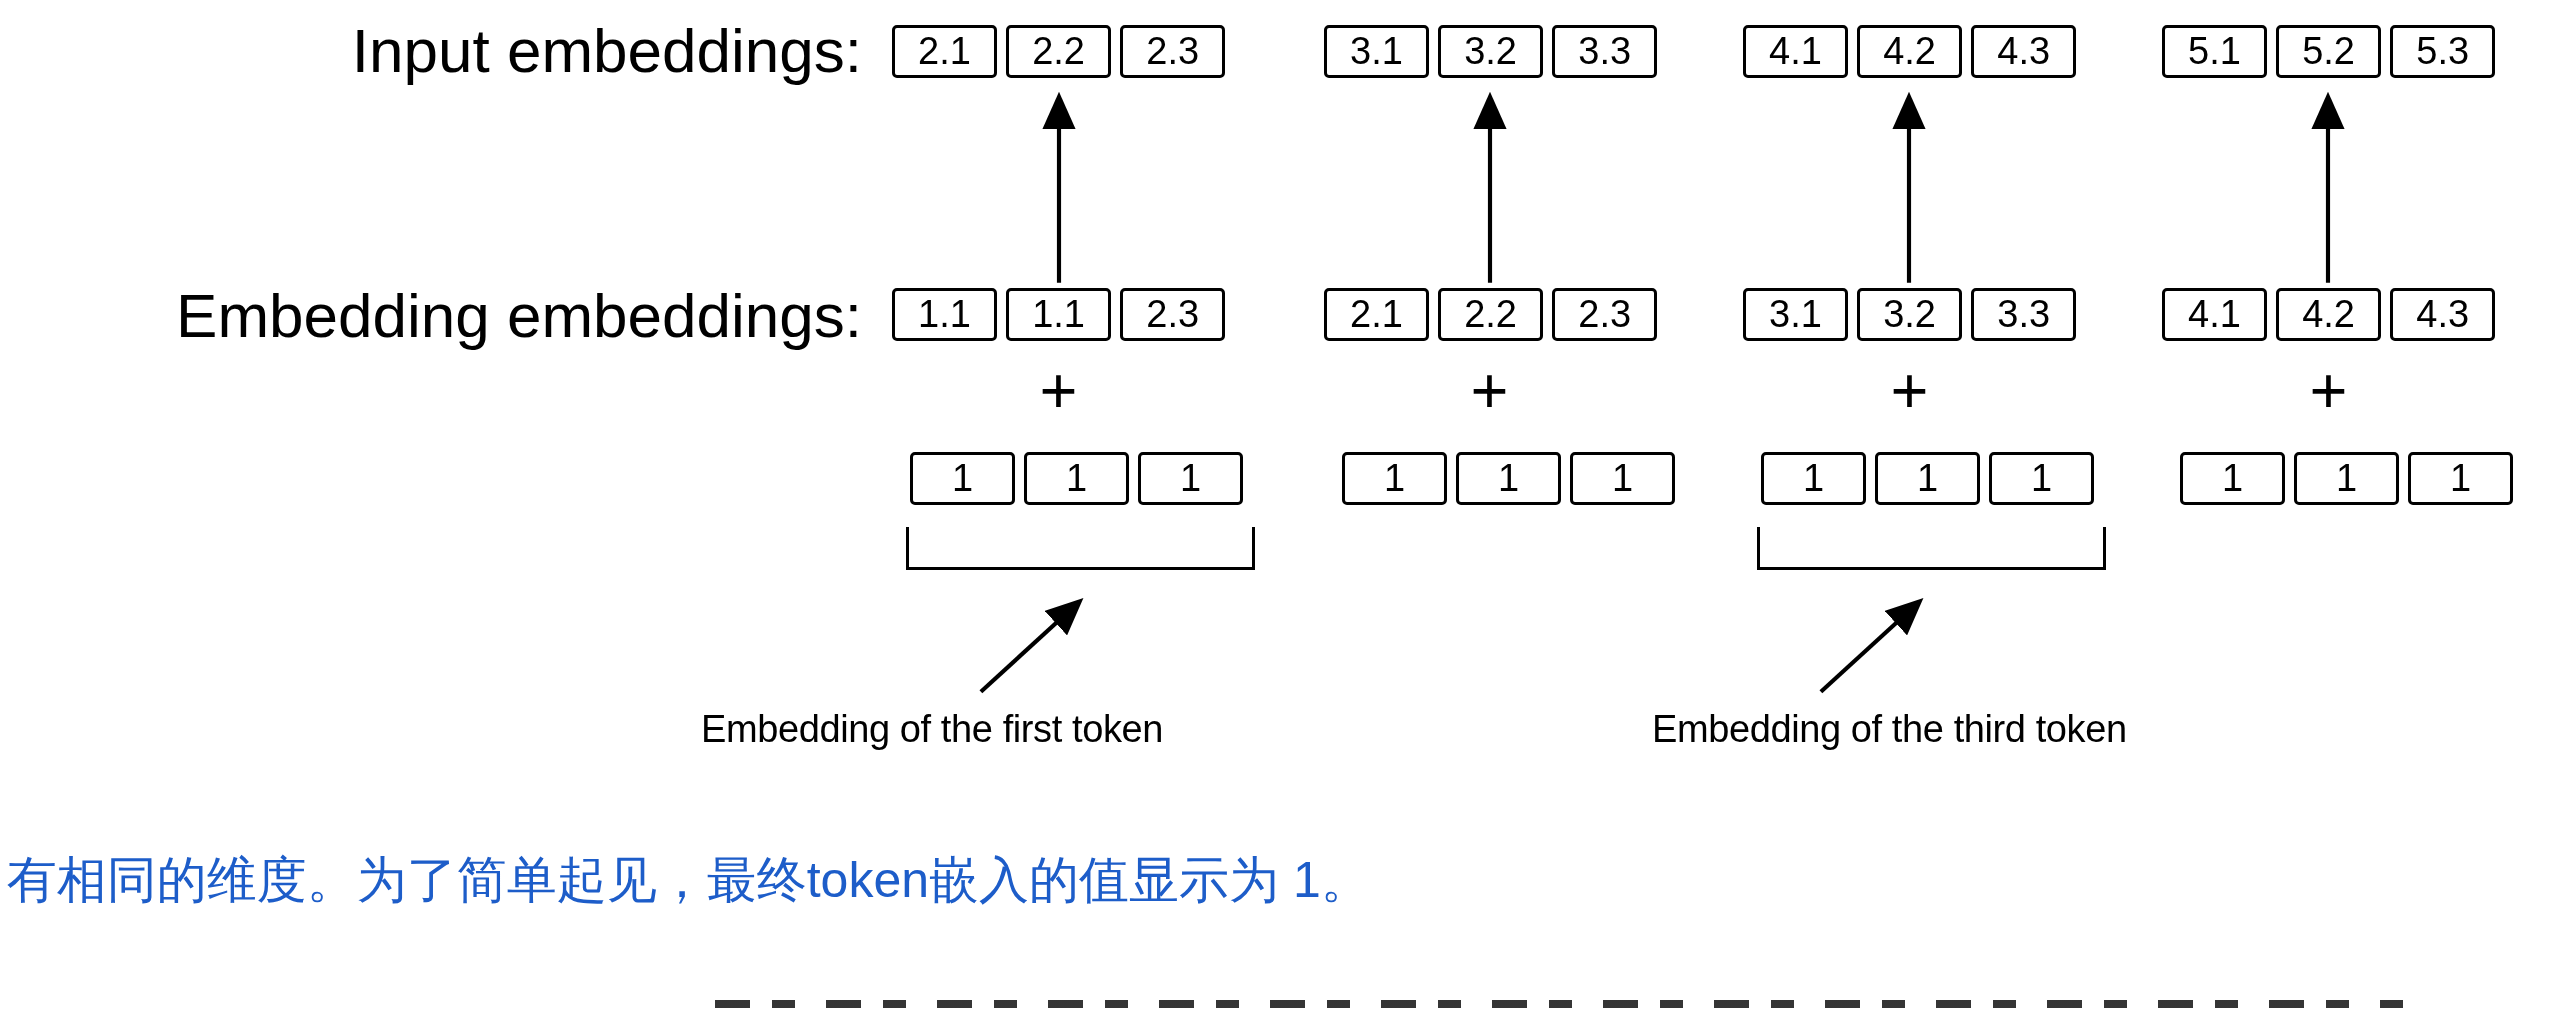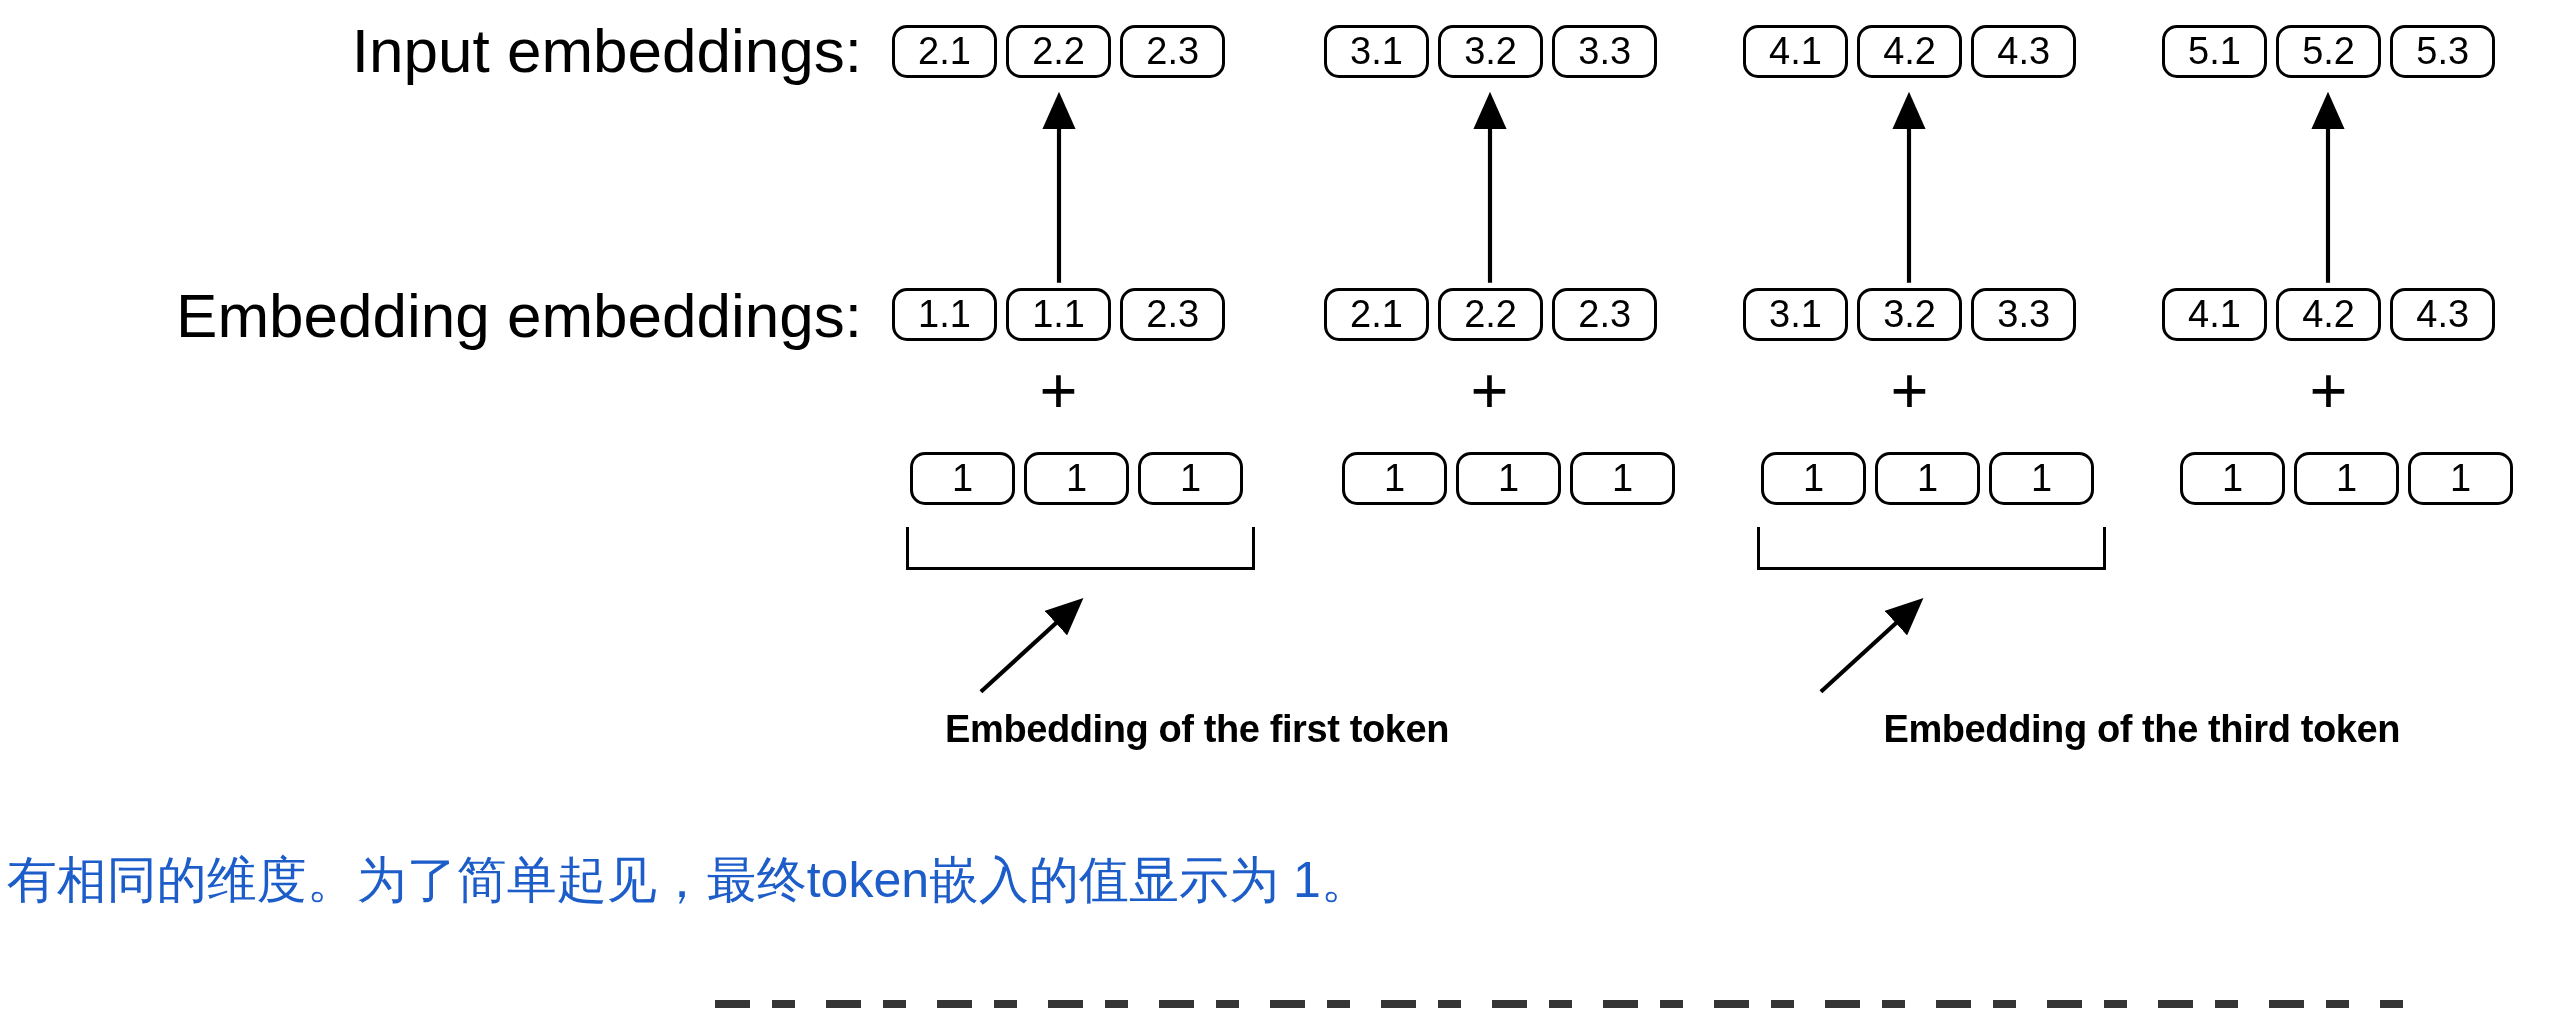--- a/index.html
+++ b/index.html
@@ -24,21 +24,21 @@
   }
   .group {
     position: absolute;
     display: flex;
     gap: 9.1px;
   }
   .cell {
     width: 105px;
     height: 53px;
     border: 3.3px solid #000000;
-    border-radius: 15px;
+    border-radius: 5px;
     background: #ffffff;
     display: flex;
     align-items: center;
     justify-content: center;
     font-size: 38px;
     color: #000000;
   }
   .varrow, .darrow { position: absolute; }
   .plus {
     position: absolute;
@@ -56,23 +56,23 @@
     width: 349px;
     height: 43px;
     border-left: 3.3px solid #000000;
     border-right: 3.3px solid #000000;
     border-bottom: 3.3px solid #000000;
   }
   .ann {
     position: absolute;
     top: 708px;
     width: 748px;
-    text-align: right;
+    text-align: left;
     font-size: 38px;
-    font-weight: 700;
+    font-weight: 400;
     letter-spacing: -0.4px;
     color: #000000;
     white-space: nowrap;
   }
   .caption {
     position: absolute;
     left: 6.7px;
     top: 845px;
     font-size: 50px;
     line-height: 70px;

